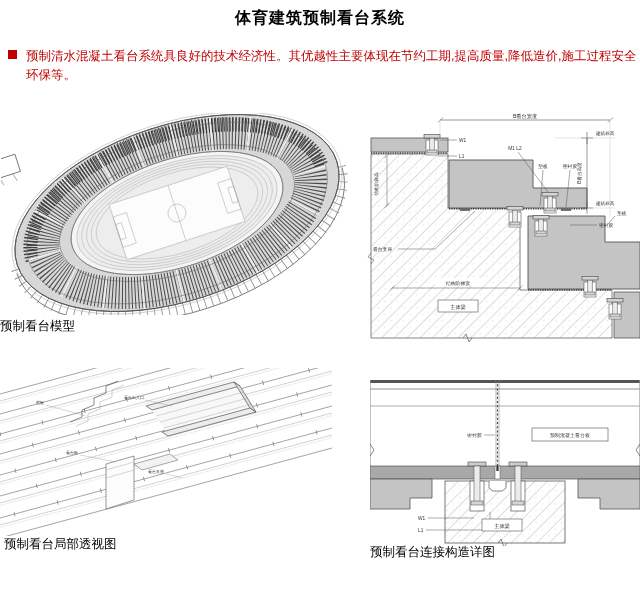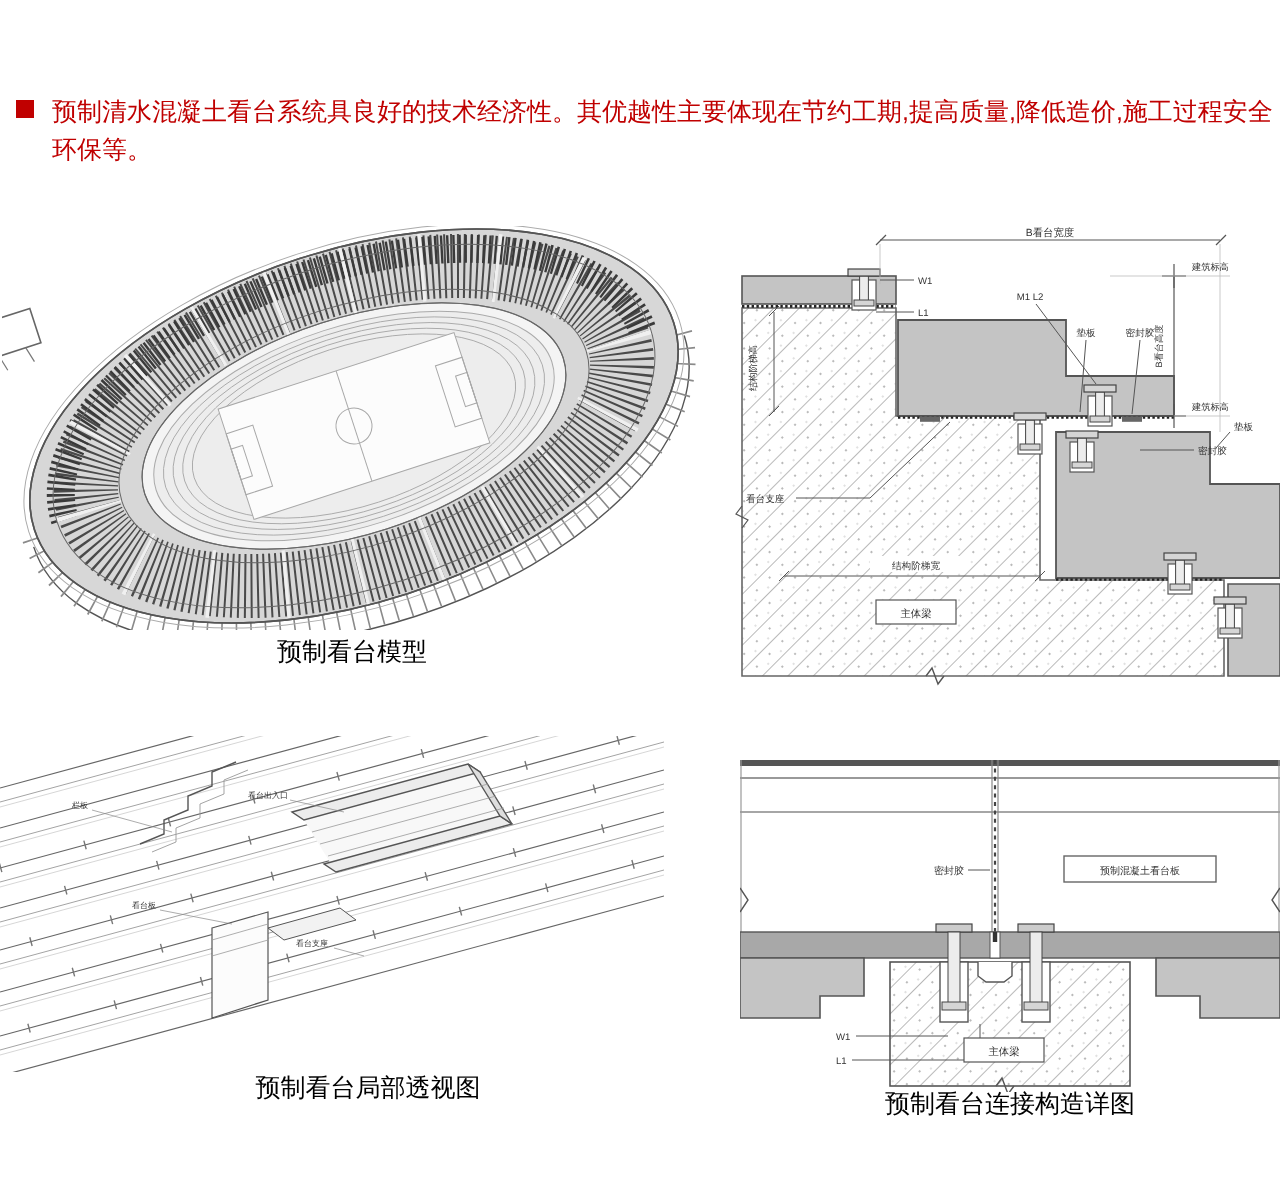--- a/index.html
+++ b/index.html
@@ -4,31 +4,32 @@
 <style>
   html,body{margin:0;padding:0;background:#ffffff;}
   #page{position:relative;width:640px;height:589px;background:#fff;overflow:hidden;
         font-family:"Liberation Sans",sans-serif;}
   .title{position:absolute;top:8px;left:0;width:640px;text-align:center;
          font-size:16px;font-weight:bold;color:#000;letter-spacing:1px;
          font-family:"DejaVu Serif","Liberation Serif",serif;}
   .intro{position:absolute;top:47px;left:8px;width:616px;color:#c00000;
          font-size:12.5px;line-height:1.5;padding-left:18px;}
   .bullet{position:absolute;left:0;top:3px;width:9px;height:9px;background:#c00000;}
-  .caption{position:absolute;font-size:12.5px;color:#000;text-align:center;
+  .caption{position:absolute;font-size:12.5px;color:#000;
            font-family:Liberation Mono, monospace;}
   svg{position:absolute;}
   .svglabel{font-family:"Liberation Sans",sans-serif;fill:#333;}
   .ln{stroke:#555;fill:none;}
 </style>
 </head>
 <body>
 
 <div id="page">
 
+  <div class="title">体育建筑预制看台系统</div>
 
   <div class="intro">
     <span class="bullet"></span>
     <span>预制清水混凝土看台系统具良好的技术经济性。其优越性主要体现在节约工期,提高质量,降低造价,施工过程安全环保等。</span>
   </div>
 
   <svg style="left:1px;top:113px" width="352" height="202" viewBox="0 0 352 202">
     <g transform="translate(176,100) rotate(-18)">
 
       <path class="ln" d="M-171,8 A171,92 0 0 0 171,8" stroke="#999" stroke-width="0.7"></path>

